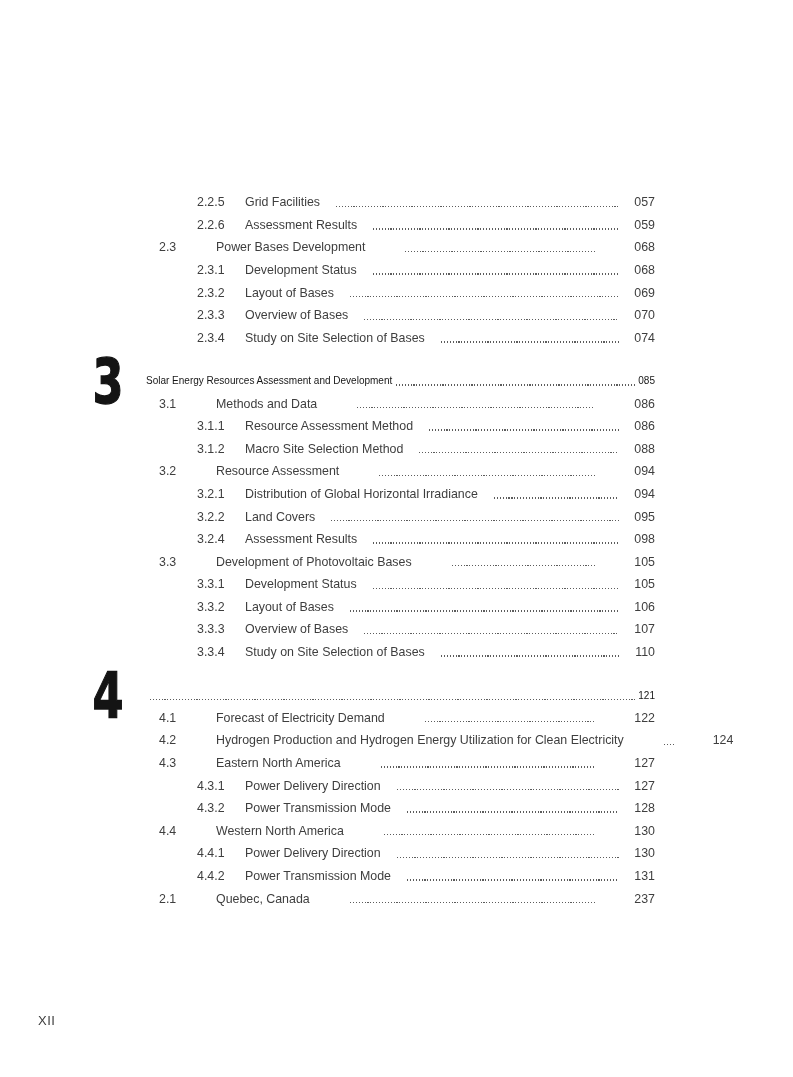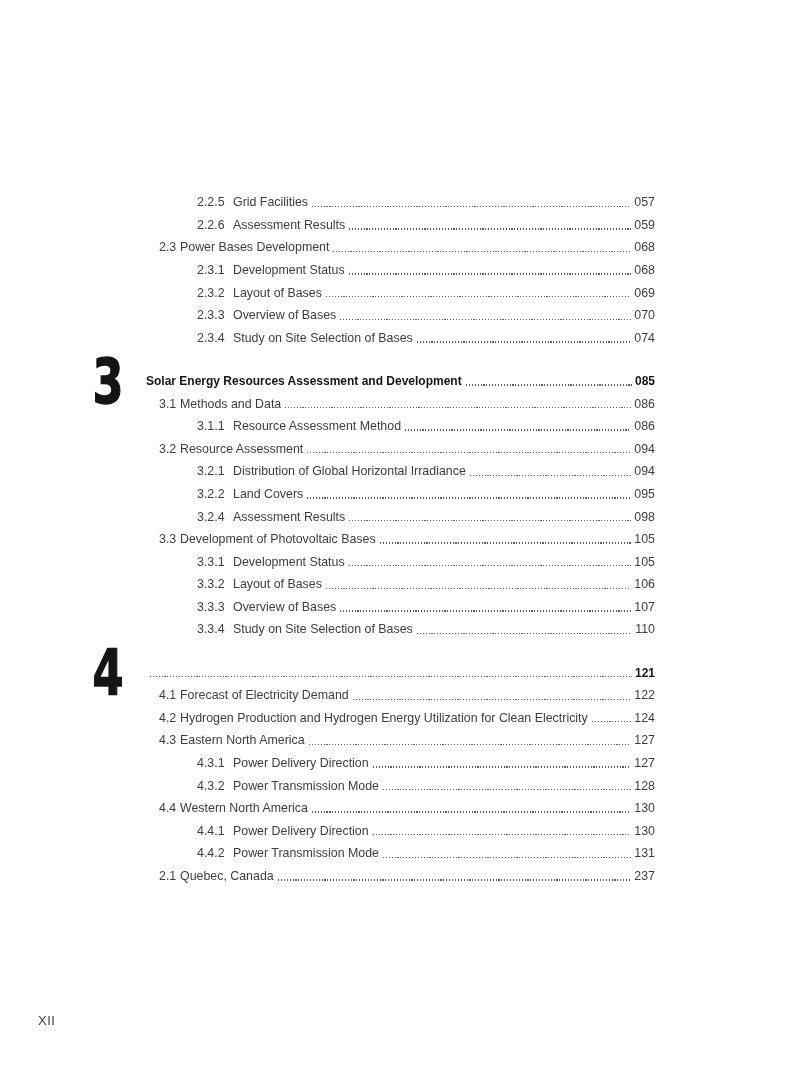--- a/index.html
+++ b/index.html
@@ -18,28 +18,28 @@
   .toc-group { position: relative; }
   .toc-group.with-numeral { margin-top: 20.5px; }
   .toc-row {
     display: flex;
     align-items: center;
     height: 22.6px;
     font-size: 12.4px;
     color: #3e3e3e;
   }
   .num { flex: 0 0 auto; white-space: nowrap; }
-  .lvl1 { padding-left: 13px; }
+  .lvl1 { padding-left: 13px; gap: 36px; }
   .lvl1 .num { width: 21px; }
-  .lvl2 { padding-left: 51px; }
+  .lvl2 { padding-left: 51px; gap: 12px; }
   .lvl2 .num { width: 36px; }
   .lvl0 .title, .lvl0 .pg {
-    font-weight: bold;
+    font-weight: normal;
     color: #161616;
-    font-size: 12px;
+    font-size: 10px;
   }
   .title { white-space: nowrap; }
   .leader {
     flex: 1 1 auto;
     min-width: 10px;
     height: 1.3px;
     position: relative;
     top: 4px;
     margin: 0 3px 0 4px;
     background-image: repeating-linear-gradient(
@@ -133,20 +133,26 @@
           <span class="title">Methods and Data</span>
           <span class="leader"></span>
           <span class="pg">086</span>
         </div>
         <div class="toc-row lvl2">
           <span class="num">3.1.1</span>
           <span class="title">Resource Assessment Method</span>
           <span class="leader"></span>
           <span class="pg">086</span>
         </div>
+        <div class="toc-row lvl2">
+          <span class="num">3.1.2</span>
+          <span class="title">Macro Site Selection Method</span>
+          <span class="leader"></span>
+          <span class="pg">088</span>
+        </div>
         <div class="toc-row lvl1">
           <span class="num">3.2</span>
           <span class="title">Resource Assessment</span>
           <span class="leader"></span>
           <span class="pg">094</span>
         </div>
         <div class="toc-row lvl2">
           <span class="num">3.2.1</span>
           <span class="title">Distribution of Global Horizontal Irradiance</span>
           <span class="leader"></span>

